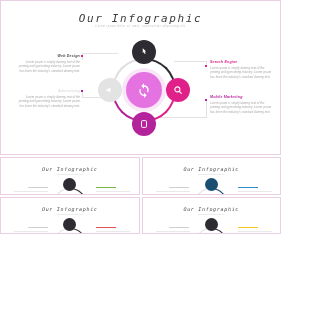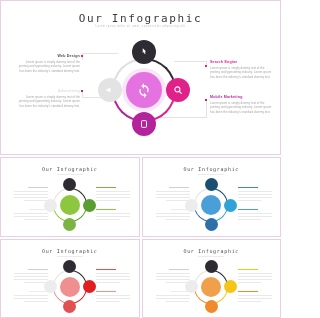--- a/index.html
+++ b/index.html
@@ -1,20 +1,20 @@
 <!DOCTYPE html>
 <html><head>
 <meta charset="utf-8">
 <style>
   html,body{margin:0;padding:0;}
   body{
     width:281px;height:318px;background:#ffffff;
     font-family:"Liberation Sans",sans-serif;overflow:hidden;
   }
-  .deck{width:281px;height:318px;display:flex;flex-direction:column;background:#fff;}
+  .deck{width:281px;height:234px;display:flex;flex-direction:column;background:#fff;font-style:italic;}
 
   
   .slide{position:relative;background:#fff;border:1px solid #e8cfe4;box-sizing:border-box;overflow:hidden;}
   .slide-inner{position:absolute;left:3px;top:3px;right:3px;bottom:3px;background:#fff;}
 
   
   .hero{width:281px;height:155px;flex:none;}
   .hero .title{
     position:absolute;left:0;right:0;top:8px;text-align:center;
     font-family:"DejaVu Sans Mono","Liberation Mono",monospace;

